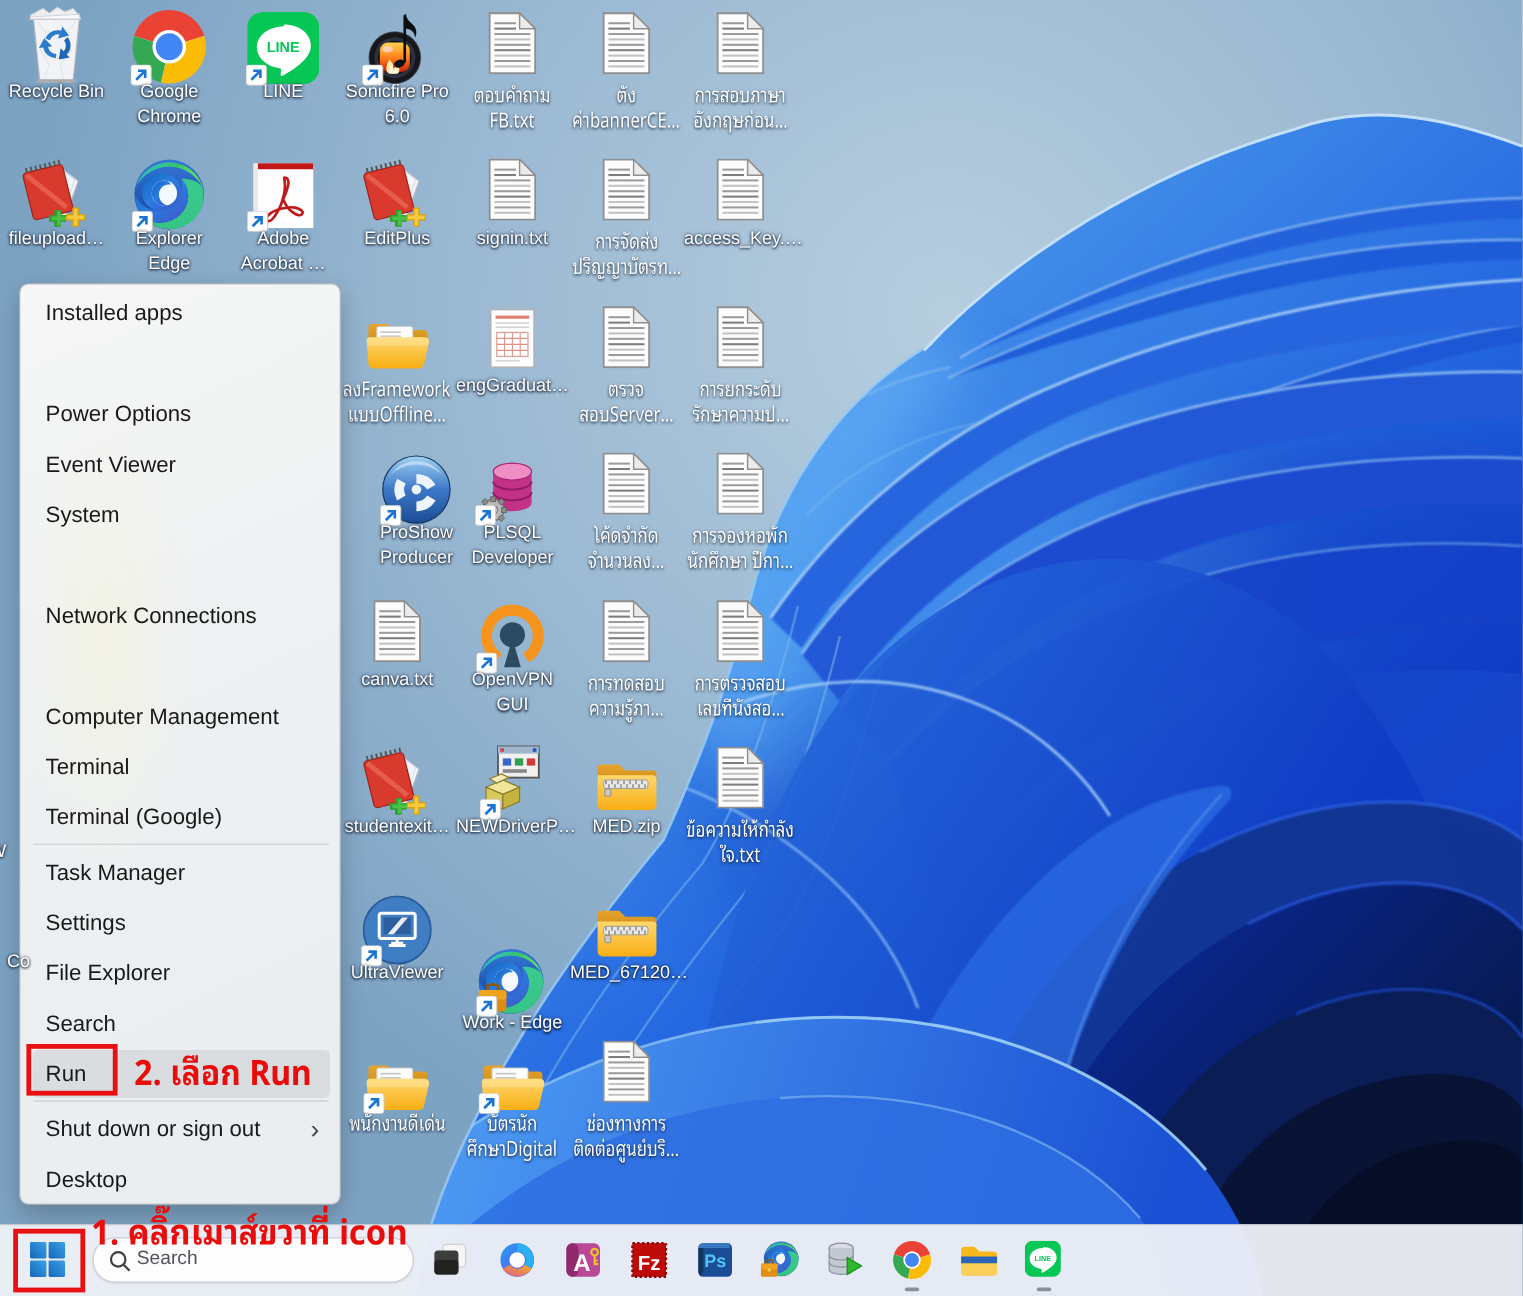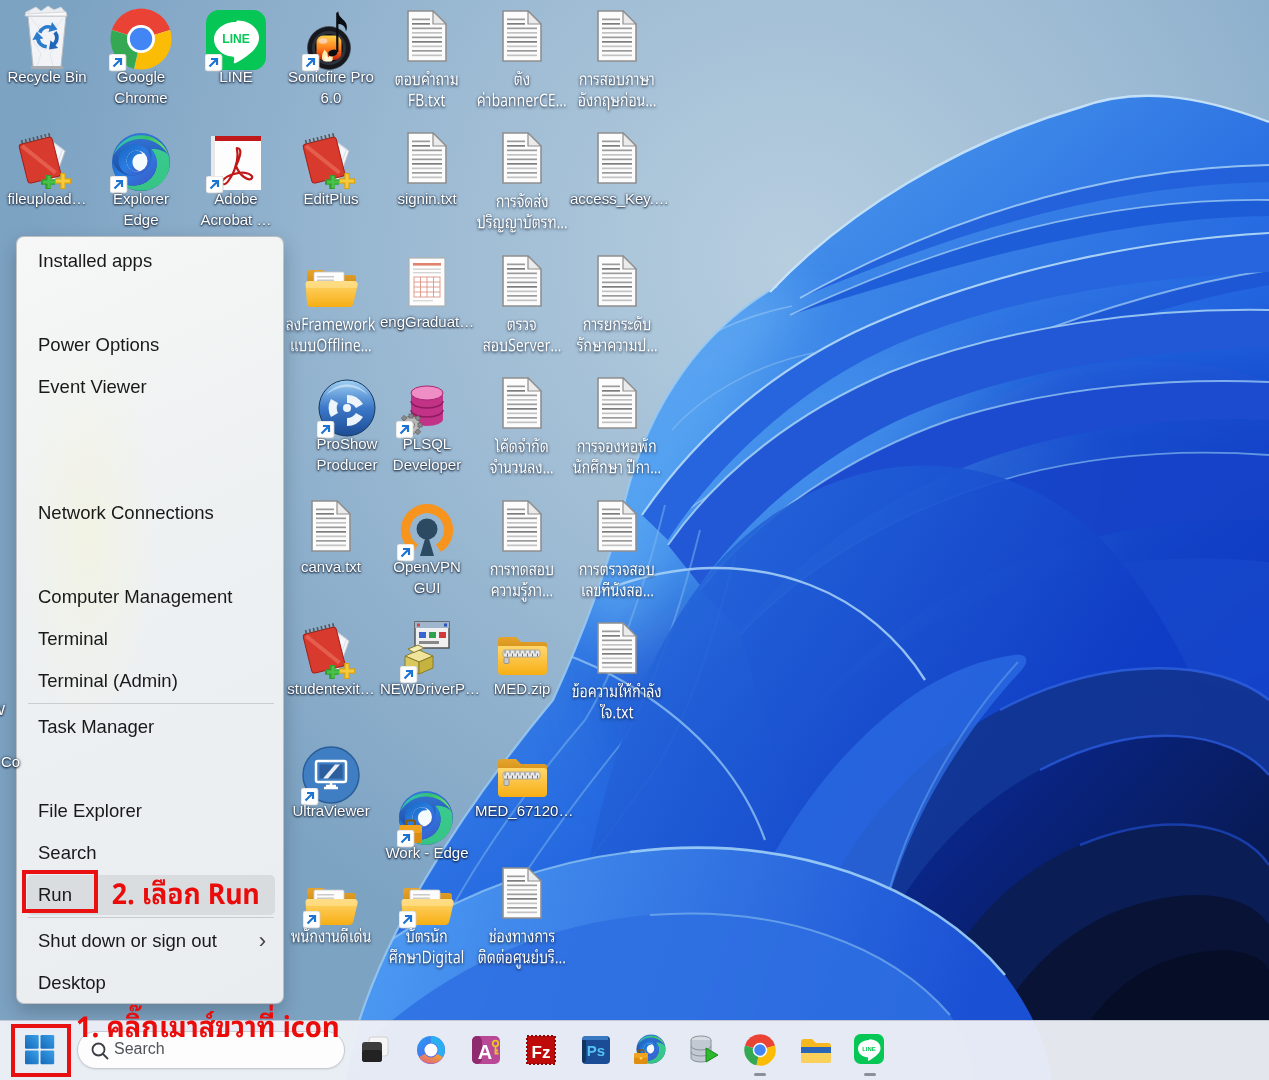--- a/index.html
+++ b/index.html
@@ -723,35 +723,41 @@
 <div id="menu">
 <div class="mi" style="top:3px">
       <span>Installed apps</span>
     </div>
 <div class="mi" style="top:87px">
       <span>Power Options</span>
     </div>
 <div class="mi" style="top:129px">
       <span>Event Viewer</span>
     </div>
+<div class="mi" style="top:171px">
+      <span>System</span>
+    </div>
 <div class="mi" style="top:255px">
       <span>Network Connections</span>
     </div>
 <div class="mi" style="top:339px">
       <span>Computer Management</span>
     </div>
 <div class="mi" style="top:381px">
       <span>Terminal</span>
     </div>
 <div class="mi" style="top:423px">
-      <span>Terminal (Admin)</span>
+      <span>Terminal (Google)</span>
     </div>
 <div class="sep" style="top:466px"></div>
 <div class="mi" style="top:469px">
       <span>Task Manager</span>
+    </div>
+<div class="mi" style="top:511px">
+      <span>Settings</span>
     </div>
 <div class="mi" style="top:553px">
       <span>File Explorer</span>
     </div>
 <div class="mi" style="top:595px">
       <span>Search</span>
     </div>
 <div class="mi" style="top:637px">
       <div class="mihl"></div>
       <span>Run</span>
@@ -858,15 +864,15 @@
     <g transform="scale(0.94 1)">
       <path d="M60.2 10.3L59.0 10.3L58.1 10.0L57.4 9.2L57.0 8.0L57.0 7.0L57.5 5.5L58.2 4.5L59.0 3.9L60.0 3.6L61.5 4.6L61.8 4.6L63.0 3.6L63.2 3.6L63.8 3.7L64.8 4.2L65.3 4.8L65.8 5.8L65.9 7.0L65.6 8.0L65.8 8.1L66.3 7.5L66.8 6.5L67.2 4.4L69.8 4.4L70.0 4.5L69.6 6.5L69.0 7.8L68.5 8.4L67.8 9.1L67.0 9.5L65.0 10.1L63.0 10.2L62.8 10.0L62.8 9.2L63.3 8.5L63.6 7.5L63.6 6.8L63.0 5.7L62.8 5.6L61.8 6.3L61.5 6.3L60.5 5.6L60.2 5.5L60.0 5.7L59.5 6.2L59.7 6.5L60.8 6.6L61.2 6.9L61.8 7.8L61.9 8.2L61.8 9.0L61.6 9.5L61.0 10.0L60.2 10.3ZM209.0 9.7L206.5 9.7L206.1 9.5L205.9 6.0L205.9 4.0L206.0 3.8L209.2 3.8L209.5 4.0L209.3 8.0L209.2 9.5L209.0 9.7ZM59.8 9.2L60.4 8.8L60.4 8.0L60.0 7.6L59.5 7.6L59.0 7.7L58.7 8.0L58.7 8.8L59.2 9.3L59.8 9.2ZM142.2 17.8L141.0 17.8L140.2 17.6L139.0 16.8L138.6 16.2L138.4 15.5L138.4 14.5L138.7 13.8L139.8 12.7L142.5 11.0L143.2 10.0L146.8 10.0L146.9 10.2L146.8 10.8L146.2 11.6L145.5 12.1L143.7 13.0L144.6 14.0L144.8 14.8L144.8 15.5L144.6 16.2L144.0 17.0L143.5 17.4L142.2 17.8ZM67.0 17.6L53.5 17.6L53.2 17.5L53.2 16.8L53.5 15.2L53.9 14.2L55.5 12.7L56.5 12.1L58.0 11.7L60.2 11.5L62.2 11.7L63.2 11.9L64.2 12.4L65.2 13.1L66.3 14.2L66.8 15.2L67.1 16.5L67.0 17.6ZM209.5 17.6L196.0 17.6L195.7 17.5L195.7 15.8L195.9 14.8L196.7 13.2L197.5 12.4L199.0 11.7L200.8 11.5L202.5 11.7L203.8 12.1L205.8 13.5L205.8 11.5L206.0 11.3L209.2 11.3L209.6 11.5L209.5 17.6ZM63.4 15.5L63.0 14.8L62.2 14.2L61.5 13.9L60.2 13.7L58.5 13.9L57.8 14.2L57.0 14.8L56.6 15.5L56.8 15.7L63.2 15.7L63.4 15.5ZM205.3 15.5L204.2 14.7L203.2 14.1L202.8 13.9L201.5 13.7L200.5 13.9L200.0 14.1L199.4 14.8L199.2 15.5L199.5 15.7L205.0 15.7L205.3 15.5ZM142.4 16.0L142.6 15.8L142.8 15.2L142.5 14.4L142.2 14.2L141.5 14.0L140.8 14.3L140.4 14.8L140.4 15.2L140.8 15.9L141.5 16.2L142.4 16.0ZM224.8 18.3L223.8 18.3L223.0 18.1L222.2 17.5L221.9 16.8L221.9 15.5L222.2 14.8L222.8 14.4L223.5 14.1L225.0 14.1L225.8 14.4L226.3 15.0L226.6 16.2L226.4 17.2L226.0 17.8L225.5 18.1L224.8 18.3ZM12.0 36.0L7.8 36.1L7.6 36.0L7.6 20.5L7.5 20.4L6.2 21.6L4.0 23.4L3.7 23.2L1.7 20.8L2.5 19.9L8.2 15.4L11.8 15.4L12.0 15.5L12.0 36.0ZM136.8 36.3L135.0 36.3L134.0 36.0L133.2 35.5L132.5 34.5L132.1 33.5L132.1 32.2L132.1 29.0L132.4 27.8L133.0 26.9L134.0 26.0L135.2 25.4L136.8 25.3L138.2 25.4L139.2 25.7L140.5 26.5L141.5 27.4L141.6 27.0L141.6 25.0L141.3 24.2L141.0 23.8L140.2 23.2L139.5 22.9L138.2 22.7L135.8 22.9L134.0 23.4L132.5 24.1L132.4 23.8L132.4 20.8L135.0 19.9L136.2 19.7L138.8 19.5L140.2 19.6L141.2 19.9L143.2 21.0L143.6 20.5L144.0 19.2L147.8 19.1L147.9 19.2L147.8 20.0L147.4 21.0L146.6 22.0L145.2 23.2L145.6 24.2L145.9 25.5L145.9 36.0L145.8 36.1L141.8 36.1L141.6 36.0L141.6 32.2L141.1 30.5L140.5 29.6L139.5 28.6L138.5 28.2L137.5 28.0L136.8 28.1L136.2 28.5L135.9 29.0L135.9 30.2L137.0 30.4L137.8 30.7L138.5 31.2L139.1 32.2L139.2 33.5L139.1 34.5L138.6 35.2L138.0 35.8L136.8 36.3ZM49.5 36.1L45.5 36.1L45.4 36.0L45.3 25.5L44.9 24.2L44.2 23.5L43.2 22.9L41.8 22.7L40.2 22.9L39.5 23.2L38.8 23.8L38.2 24.5L37.9 25.2L37.8 26.0L37.9 29.2L38.0 29.3L38.4 28.2L39.0 27.2L40.0 26.2L41.2 25.7L42.8 25.6L44.0 26.1L44.8 27.0L45.1 27.8L45.1 28.5L45.1 29.2L44.9 30.0L44.2 30.8L43.2 31.4L41.8 31.5L40.8 31.3L40.0 30.9L39.9 31.0L39.4 31.8L39.2 32.8L39.0 36.0L38.8 36.1L35.0 36.1L34.9 36.0L34.8 32.8L34.0 27.8L34.0 25.8L34.2 24.5L34.6 23.2L35.2 22.2L36.0 21.4L37.0 20.7L38.5 20.0L39.8 19.7L42.0 19.5L44.0 19.7L45.2 19.9L46.5 20.5L47.2 20.9L48.1 21.8L49.1 23.2L49.6 25.5L49.6 36.0L49.5 36.1ZM58.0 36.3L56.2 36.3L55.2 36.0L54.4 35.5L53.7 34.5L53.4 33.5L53.3 32.2L53.4 29.0L53.7 27.8L54.2 26.9L55.2 26.0L56.5 25.4L58.0 25.3L59.5 25.4L60.5 25.7L61.8 26.5L62.8 27.4L62.9 27.0L62.8 25.0L62.6 24.2L62.2 23.8L61.5 23.2L60.8 22.9L59.5 22.7L57.0 22.9L55.2 23.4L53.8 24.1L53.6 23.8L53.7 20.8L55.2 20.1L57.8 19.6L60.8 19.5L62.2 19.7L63.2 19.9L64.5 20.5L65.8 21.5L66.6 22.5L67.1 24.0L67.1 36.0L67.0 36.1L63.0 36.1L62.9 36.0L62.8 32.2L62.3 30.5L61.8 29.6L60.8 28.6L59.8 28.2L58.8 28.0L58.0 28.1L57.4 28.5L57.2 29.0L57.1 30.2L58.2 30.4L59.0 30.7L59.8 31.2L60.4 32.2L60.5 33.5L60.3 34.5L59.9 35.2L59.2 35.8L58.0 36.3ZM85.8 36.1L82.0 36.1L81.6 36.0L81.6 26.2L81.5 25.0L81.1 24.0L80.2 23.2L79.5 22.9L78.2 22.8L77.0 22.9L76.2 23.2L75.5 23.8L74.9 24.8L75.2 25.0L78.0 26.1L78.2 26.2L78.2 26.5L78.0 28.1L77.8 28.3L76.8 28.7L76.1 29.2L75.9 29.8L75.8 36.0L75.5 36.1L71.8 36.1L71.5 36.0L71.5 31.0L71.7 29.5L71.9 29.0L72.6 28.2L73.0 27.9L74.3 27.2L73.8 26.9L71.0 26.1L70.8 25.8L70.9 24.0L71.2 23.2L71.9 22.0L72.8 21.2L74.0 20.4L75.2 19.9L76.2 19.7L78.5 19.5L80.5 19.6L81.8 19.9L83.5 20.7L84.5 21.6L85.3 22.8L85.9 24.8L85.9 36.0L85.8 36.1ZM104.2 36.3L102.5 36.3L101.5 36.1L100.8 35.6L100.2 35.0L99.7 34.0L99.7 32.8L99.9 31.8L100.8 30.8L101.2 30.4L102.2 30.1L102.5 29.8L102.4 26.2L102.2 26.0L101.5 25.8L100.5 25.1L100.0 24.5L99.7 23.8L99.6 22.2L99.9 21.2L101.0 20.2L102.5 19.7L104.0 19.7L104.8 19.9L105.8 20.5L106.4 21.2L106.7 22.2L106.7 30.0L107.0 30.4L109.2 31.4L111.0 32.6L111.1 32.5L111.1 20.0L111.2 19.9L115.2 19.9L115.4 20.2L115.4 36.0L115.2 36.1L111.2 36.1L109.2 34.5L107.0 33.0L106.8 34.0L106.4 35.0L105.5 35.8L104.2 36.3ZM128.2 36.1L124.2 36.1L124.1 36.0L124.1 25.2L123.8 23.8L123.2 23.2L122.0 22.9L120.8 23.2L119.5 24.0L119.2 23.8L117.9 21.2L118.2 20.9L119.2 20.4L120.8 19.9L122.0 19.6L124.0 19.6L125.2 19.9L126.2 20.4L127.0 21.0L127.6 21.8L128.1 22.8L128.4 24.2L128.4 36.0L128.2 36.1ZM160.5 36.1L150.0 36.1L149.6 36.0L149.7 33.8L150.9 33.0L150.9 29.0L151.0 28.2L151.5 27.2L152.9 25.8L152.8 25.6L152.0 25.7L150.8 25.5L150.0 25.1L149.4 24.5L149.0 23.5L148.9 22.2L149.4 21.0L150.0 20.4L151.0 19.9L152.0 19.7L153.2 19.7L154.8 20.1L155.8 21.0L156.3 22.2L156.3 23.5L156.1 24.8L155.2 27.8L155.1 32.8L155.2 32.9L157.8 32.9L158.4 32.8L158.8 32.0L158.8 20.0L159.0 19.9L162.8 19.9L163.0 20.0L163.0 32.5L162.9 33.5L162.8 34.2L162.1 35.2L161.2 35.8L160.5 36.1ZM175.0 36.3L173.2 36.4L171.8 35.8L170.9 35.0L170.4 34.0L170.4 32.5L170.8 31.5L171.8 30.6L172.2 30.4L173.2 30.2L173.4 30.0L173.3 25.2L173.1 24.2L172.8 23.8L172.2 23.2L171.8 22.9L170.2 22.8L168.8 22.9L167.8 23.2L166.0 23.9L165.8 23.8L165.8 21.0L166.0 20.6L167.2 20.1L169.2 19.7L171.2 19.5L173.2 19.7L174.2 19.9L175.2 20.4L176.1 21.0L176.9 22.0L177.3 23.0L177.6 24.8L177.6 33.5L177.3 34.5L176.8 35.4L176.2 35.8L175.0 36.3ZM190.0 36.1L186.0 36.1L185.8 36.0L185.8 25.2L185.6 23.8L185.0 23.2L183.8 22.9L182.5 23.2L181.2 24.0L180.9 23.8L179.7 21.2L180.0 20.9L181.0 20.4L182.5 19.9L183.8 19.6L185.8 19.6L187.0 19.9L188.0 20.4L188.7 21.0L189.4 21.8L189.8 22.8L190.1 24.2L190.1 36.0L190.0 36.1ZM209.8 36.1L205.8 36.1L205.6 36.0L205.6 24.5L205.2 23.5L204.8 23.2L204.2 23.1L203.8 23.2L203.2 23.4L202.2 24.3L201.5 25.5L200.7 27.5L200.1 30.0L200.1 36.0L199.8 36.1L195.8 36.0L195.7 27.2L195.8 26.2L195.6 26.0L195.0 25.9L194.0 25.3L193.2 24.2L192.9 23.5L192.9 22.2L193.1 21.5L193.8 20.6L194.8 19.9L195.8 19.7L197.2 19.7L198.5 20.1L199.3 20.8L199.8 21.8L200.0 24.4L200.9 22.5L201.7 21.2L202.8 20.4L203.5 20.0L204.8 19.7L206.2 19.7L207.5 20.0L208.7 20.8L209.5 22.0L209.9 23.2L209.9 36.0L209.8 36.1ZM95.5 36.3L93.8 36.3L92.8 36.0L91.7 35.2L91.2 34.2L91.0 33.0L91.0 20.2L91.0 20.0L91.2 19.9L95.0 19.9L95.3 20.0L95.2 29.8L95.3 30.0L96.5 30.4L97.5 31.2L98.0 32.2L98.1 33.2L98.1 34.0L97.5 35.2L96.8 35.8L95.5 36.3ZM239.2 36.3L236.0 36.3L234.0 35.8L233.0 35.3L232.0 34.6L231.2 33.8L230.4 32.2L229.9 30.8L229.7 28.2L229.9 26.2L230.2 25.0L230.7 23.8L232.0 22.0L232.8 21.4L234.0 20.7L235.5 20.2L237.8 20.0L239.8 20.1L241.8 20.7L242.4 21.0L242.4 21.2L241.2 24.3L241.0 24.3L239.0 23.6L237.8 23.5L236.5 23.7L236.0 23.9L235.2 24.6L234.6 25.5L234.4 26.2L234.2 28.2L234.4 30.2L234.9 31.5L235.8 32.3L237.0 32.8L238.5 32.8L240.0 32.6L242.0 31.8L242.1 35.0L242.0 35.2L240.8 35.9L239.2 36.3ZM254.0 36.3L251.0 36.3L249.2 35.9L248.2 35.3L246.9 34.2L245.9 33.0L245.4 32.0L245.0 30.5L244.7 28.2L244.9 26.2L245.2 25.0L245.6 23.8L246.7 22.2L247.5 21.5L249.0 20.6L250.2 20.2L252.5 20.0L254.2 20.2L255.2 20.4L256.5 21.0L257.5 21.7L258.5 22.8L259.3 24.0L259.8 25.5L260.1 27.0L260.1 29.2L259.8 31.0L259.1 32.8L258.1 34.2L256.8 35.3L255.8 35.8L254.0 36.3ZM278.2 36.1L274.2 36.1L274.1 36.0L274.1 27.0L273.9 25.2L273.5 24.5L273.0 23.9L272.5 23.6L271.5 23.5L270.2 23.6L269.6 24.0L268.9 24.8L268.4 26.0L268.1 28.0L268.1 36.0L268.0 36.1L264.0 36.1L263.8 36.0L263.8 20.5L264.0 20.3L267.0 20.3L267.8 22.4L268.0 22.3L269.0 21.2L269.8 20.7L271.0 20.2L272.2 20.0L274.8 20.2L276.0 20.7L277.1 21.5L277.9 22.8L278.4 24.5L278.4 36.0L278.2 36.1ZM226.2 36.1L222.2 36.1L222.0 36.0L222.0 20.5L222.2 20.3L226.2 20.3L226.4 20.5L226.4 36.0L226.2 36.1ZM103.9 23.8L104.1 23.5L104.3 22.8L103.9 22.0L103.5 21.7L103.0 21.6L102.5 21.7L102.1 22.0L101.9 22.2L101.8 23.0L101.9 23.5L102.2 23.8L103.0 24.0L103.9 23.8ZM152.5 24.0L153.0 23.9L153.4 23.5L153.6 23.2L153.6 22.5L153.2 21.9L152.8 21.7L152.0 21.7L151.5 21.9L151.2 22.3L151.2 23.2L151.8 23.9L152.5 24.0ZM197.2 23.8L197.6 23.0L197.6 22.5L197.3 22.0L196.5 21.6L196.0 21.7L195.5 21.9L195.2 22.2L195.1 22.8L195.1 23.2L195.5 23.7L196.2 24.0L197.2 23.8ZM253.2 33.0L254.2 32.5L255.1 31.5L255.6 29.5L255.6 26.8L255.1 25.0L254.8 24.5L254.2 23.9L253.2 23.4L251.8 23.4L250.5 23.9L249.6 25.2L249.4 26.0L249.2 27.5L249.4 30.2L249.9 31.8L250.8 32.6L252.0 33.1L253.2 33.0ZM42.8 29.5L43.0 29.2L43.2 28.8L43.0 27.9L42.2 27.4L41.8 27.5L41.2 27.7L40.9 28.2L40.9 29.0L41.1 29.2L41.5 29.6L41.8 29.6L42.8 29.5ZM21.8 36.3L20.8 36.5L19.8 36.4L19.1 36.0L18.5 35.4L18.2 34.5L18.2 33.5L18.5 32.8L19.0 32.1L20.0 31.7L21.0 31.7L22.0 31.9L22.8 32.5L23.1 33.2L23.1 35.0L22.6 35.8L21.8 36.3ZM57.3 34.5L57.8 34.4L58.2 34.0L58.3 33.5L58.3 33.0L58.0 32.5L57.5 32.2L56.8 32.2L56.2 32.4L56.0 32.8L55.9 33.8L56.5 34.4L57.3 34.5ZM95.3 34.2L95.8 33.8L95.9 33.0L95.8 32.6L95.2 32.1L94.0 32.2L93.6 32.5L93.4 33.0L93.5 33.5L93.7 34.0L94.2 34.3L95.3 34.2ZM103.7 34.2L104.1 34.0L104.3 33.5L104.3 33.0L104.1 32.5L103.8 32.1L103.2 32.0L102.3 32.2L101.9 32.8L102.0 33.8L102.2 34.1L102.8 34.3L103.7 34.2ZM136.0 34.5L136.5 34.4L136.9 34.0L137.1 33.5L137.1 33.0L136.8 32.5L136.2 32.2L135.5 32.2L135.0 32.4L134.7 32.8L134.6 33.8L135.2 34.4L136.0 34.5ZM174.5 34.2L174.8 34.0L175.1 33.5L175.1 33.0L174.9 32.5L174.2 32.1L173.2 32.2L172.7 32.8L172.7 33.8L173.2 34.3L174.0 34.4L174.5 34.2Z" fill="#ea0b0b"></path>
     </g>
   </svg>
 <svg class="red" style="left:112px;top:868px" width="170" height="46" viewBox="0 0 170 46">
     <g transform="scale(0.916 1)">
       <path d="M57.8 17.6L44.2 17.6L43.9 17.5L44.0 16.0L44.2 14.8L45.0 13.3L46.2 12.2L47.2 11.7L49.0 11.5L50.5 11.7L52.5 12.5L52.6 11.5L52.8 11.3L54.2 11.3L54.4 11.5L54.4 14.0L55.2 15.0L55.4 14.8L55.5 11.4L55.8 11.3L57.5 11.3L57.8 11.5L57.8 17.6ZM53.6 15.8L52.8 14.9L51.8 14.2L51.0 13.9L49.8 13.7L48.5 13.9L48.0 14.2L47.6 14.8L47.4 15.5L47.5 15.8L47.8 15.8L53.6 15.8ZM15.2 36.1L1.2 36.1L0.9 36.0L0.9 33.2L1.0 33.0L8.6 25.2L9.9 23.5L10.3 22.5L10.4 21.8L10.4 20.5L10.0 19.8L9.2 19.1L8.5 18.9L7.0 18.9L6.0 19.2L3.2 20.9L1.0 18.2L1.0 18.0L2.8 16.7L4.0 16.0L5.5 15.4L7.2 15.2L9.2 15.2L10.8 15.5L12.0 16.0L13.0 16.6L14.0 17.8L14.6 19.0L14.9 20.8L14.8 21.8L14.6 23.0L14.0 24.2L13.1 25.8L11.5 27.5L6.6 32.2L7.0 32.4L15.2 32.4L15.4 32.5L15.4 32.8L15.4 36.0L15.2 36.1ZM123.5 36.1L118.8 36.1L118.6 36.0L114.3 28.8L114.0 28.2L113.8 28.2L111.8 28.2L111.5 28.5L111.5 36.0L111.2 36.1L107.2 36.1L107.1 36.0L107.1 15.8L107.2 15.4L114.0 15.4L116.5 15.7L118.8 16.4L119.5 16.9L120.6 18.0L121.3 19.5L121.5 20.5L121.5 21.8L121.3 23.2L120.6 24.8L120.0 25.4L119.0 26.3L117.9 27.0L117.9 27.2L123.6 36.0L123.5 36.1ZM113.7 24.8L115.0 24.6L115.5 24.4L116.0 24.1L116.6 23.5L116.8 23.0L117.0 21.8L116.9 20.5L116.4 19.8L115.5 19.2L114.2 18.9L111.8 18.9L111.5 19.0L111.5 24.5L111.8 24.8L113.7 24.8ZM49.0 36.3L47.2 36.3L46.2 36.0L45.4 35.5L44.7 34.5L44.4 33.5L44.3 32.2L44.4 29.0L44.7 27.8L45.2 26.9L46.2 26.0L47.5 25.4L49.0 25.3L50.5 25.4L51.5 25.7L52.8 26.5L53.8 27.4L53.9 27.0L53.8 25.0L53.6 24.2L53.2 23.8L52.5 23.2L51.8 22.9L50.5 22.7L48.0 22.9L46.2 23.4L44.8 24.1L44.6 23.8L44.7 20.8L46.2 20.1L48.8 19.6L51.8 19.5L53.2 19.7L54.2 19.9L55.5 20.5L56.8 21.5L57.6 22.5L58.1 24.0L58.1 36.0L58.0 36.1L54.0 36.1L53.9 36.0L53.8 32.2L53.3 30.5L52.8 29.6L51.8 28.6L50.8 28.2L49.8 28.0L49.0 28.1L48.4 28.5L48.2 29.0L48.1 30.2L49.2 30.4L50.0 30.7L50.8 31.2L51.4 32.2L51.5 33.5L51.3 34.5L50.9 35.2L50.2 35.8L49.0 36.3ZM73.5 36.1L65.0 36.1L63.8 35.6L62.9 34.8L62.7 34.2L62.5 32.8L62.5 28.2L62.7 27.0L63.4 25.8L64.2 25.2L65.0 24.9L66.8 24.9L68.0 25.2L69.1 26.2L69.3 26.8L69.5 27.8L69.4 28.8L69.0 29.5L68.2 30.2L67.5 30.6L66.5 30.7L66.4 31.0L66.5 32.7L66.8 33.1L67.5 33.2L71.0 33.2L71.2 33.1L71.6 32.8L71.8 32.0L71.8 25.8L71.6 24.5L71.2 23.8L70.5 23.2L69.0 22.7L67.2 22.7L65.5 22.9L63.8 23.4L62.5 24.0L62.4 23.8L62.4 20.8L62.5 20.6L63.8 20.2L66.2 19.7L68.8 19.5L71.0 19.7L72.8 20.2L73.8 20.7L74.5 21.3L75.3 22.2L75.8 23.5L76.0 24.8L76.0 33.2L75.8 34.2L75.2 35.1L74.8 35.6L73.5 36.1ZM94.5 36.1L90.8 36.1L90.4 36.0L90.4 26.2L90.3 25.0L89.9 24.0L89.0 23.2L88.2 22.9L87.0 22.8L85.8 22.9L85.0 23.2L84.2 23.8L83.7 24.8L84.0 25.0L86.8 26.1L86.9 26.2L87.0 26.5L86.8 28.1L86.5 28.3L85.5 28.7L84.9 29.2L84.7 29.8L84.6 36.0L84.2 36.1L80.5 36.1L80.2 36.0L80.2 31.0L80.5 29.5L80.7 29.0L81.3 28.2L81.8 27.9L83.1 27.2L82.5 26.9L79.8 26.1L79.5 25.8L79.7 24.0L79.9 23.2L80.7 22.0L81.5 21.2L82.8 20.4L84.0 19.9L85.0 19.7L87.2 19.5L89.2 19.6L90.5 19.9L92.2 20.7L93.2 21.6L94.1 22.8L94.6 24.8L94.7 36.0L94.5 36.1ZM39.5 36.3L37.8 36.3L36.8 36.0L35.7 35.2L35.2 34.2L35.0 33.0L35.0 20.2L35.0 20.0L35.2 19.9L39.0 19.9L39.3 20.0L39.2 29.8L39.3 30.0L40.5 30.4L41.5 31.2L42.0 32.2L42.1 33.2L42.1 34.0L41.5 35.2L40.8 35.8L39.5 36.3ZM159.0 36.1L155.0 36.1L154.8 36.0L154.8 27.0L154.6 25.2L154.3 24.5L153.8 23.9L153.2 23.6L152.2 23.5L151.0 23.6L150.3 24.0L149.6 24.8L149.1 26.0L148.9 28.0L148.9 36.0L148.8 36.1L144.8 36.1L144.5 36.0L144.5 20.5L144.8 20.3L147.8 20.3L148.5 22.4L148.8 22.3L149.8 21.2L150.5 20.7L151.8 20.2L153.0 20.0L155.5 20.2L156.8 20.7L157.8 21.5L158.6 22.8L159.1 24.5L159.2 36.0L159.0 36.1ZM132.8 36.3L130.5 36.4L129.0 36.1L128.2 35.8L127.2 35.1L126.7 34.5L126.2 33.5L125.9 32.8L125.7 31.0L125.7 20.5L125.8 20.3L126.0 20.3L129.8 20.3L130.1 20.5L130.1 29.5L130.2 31.0L130.6 32.0L131.2 32.6L131.8 32.8L132.8 32.9L133.5 32.8L134.2 32.6L135.1 31.8L135.6 30.8L135.8 29.8L135.9 28.5L135.9 20.5L136.2 20.3L140.2 20.3L140.4 20.5L140.4 36.0L140.0 36.1L137.0 36.1L136.5 34.5L136.2 34.1L134.8 35.5L133.8 36.0L132.8 36.3ZM66.9 28.8L67.3 28.2L67.4 28.0L67.4 27.5L67.1 27.0L66.7 26.8L66.2 26.6L65.8 26.7L65.2 27.0L65.0 27.8L65.2 28.5L65.8 28.9L66.5 28.9L66.9 28.8ZM21.8 36.3L20.8 36.5L19.8 36.4L19.1 36.0L18.5 35.4L18.2 34.5L18.2 33.5L18.5 32.8L19.0 32.1L20.0 31.7L21.0 31.7L22.0 31.9L22.8 32.5L23.1 33.2L23.1 35.0L22.6 35.8L21.8 36.3ZM39.3 34.2L39.8 33.8L39.9 33.0L39.8 32.6L39.2 32.1L38.0 32.2L37.6 32.5L37.4 33.0L37.5 33.5L37.7 34.0L38.2 34.3L39.3 34.2ZM48.3 34.5L48.8 34.4L49.2 34.0L49.3 33.5L49.3 33.0L49.0 32.5L48.5 32.2L47.8 32.2L47.2 32.4L47.0 32.8L46.9 33.8L47.5 34.4L48.3 34.5Z" fill="#ea0b0b"></path>
     </g>
   </svg>
 <div class="lt" style="position:absolute;left:-9px;top:700px;width:20px;text-align:left">W</div>
-<div class="lt" style="position:absolute;left:1px;top:752px;width:24px;text-align:left">Co</div>
+<div class="lt" style="position:absolute;left:1px;top:792px;width:24px;text-align:right">Co</div>
 <div id="runbox"></div>
 <div id="startbox"></div>
 
 </body></html>

